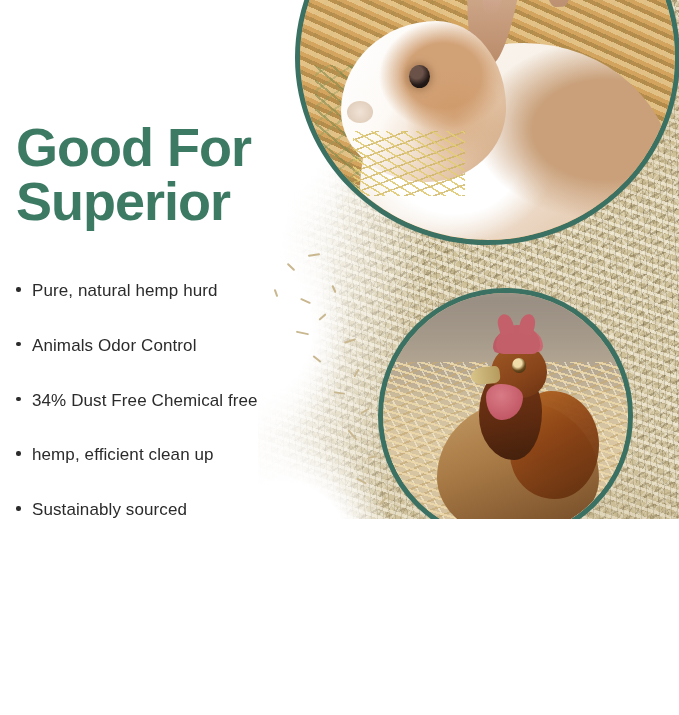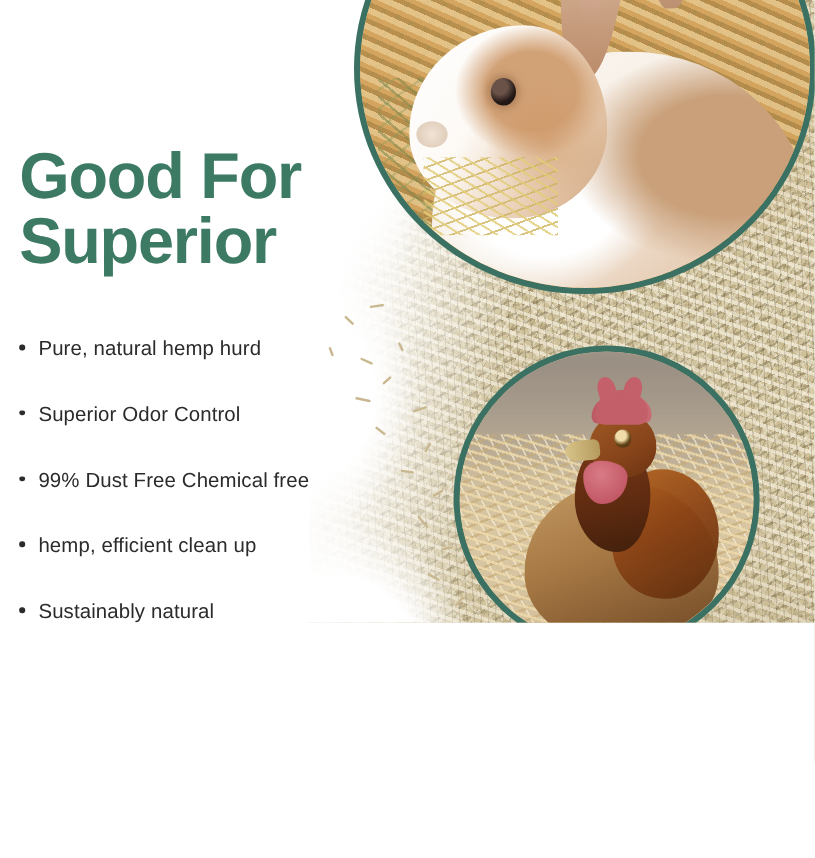--- a/index.html
+++ b/index.html
@@ -511,30 +511,30 @@
       <span class="l2">Superior</span>
     </h1>
 
     <ul class="bullets">
       <li class="bullet">
         <span class="dot"></span>
         <span>Pure, natural hemp hurd</span>
       </li>
       <li class="bullet">
         <span class="dot"></span>
-        <span>Superior Odor Control</span>
+        <span>Animals Odor Control</span>
       </li>
       <li class="bullet">
         <span class="dot"></span>
-        <span>99% Dust Free Chemical free</span>
+        <span>34% Dust Free Chemical free</span>
       </li>
       <li class="bullet">
         <span class="dot"></span>
         <span class="line2">hemp, efficient clean up</span>
       </li>
       <li class="bullet">
         <span class="dot"></span>
-        <span>Sustainably natural</span>
+        <span>Sustainably sourced</span>
       </li>
     </ul>
   </div>
 
 </div>
 
 </body></html>

